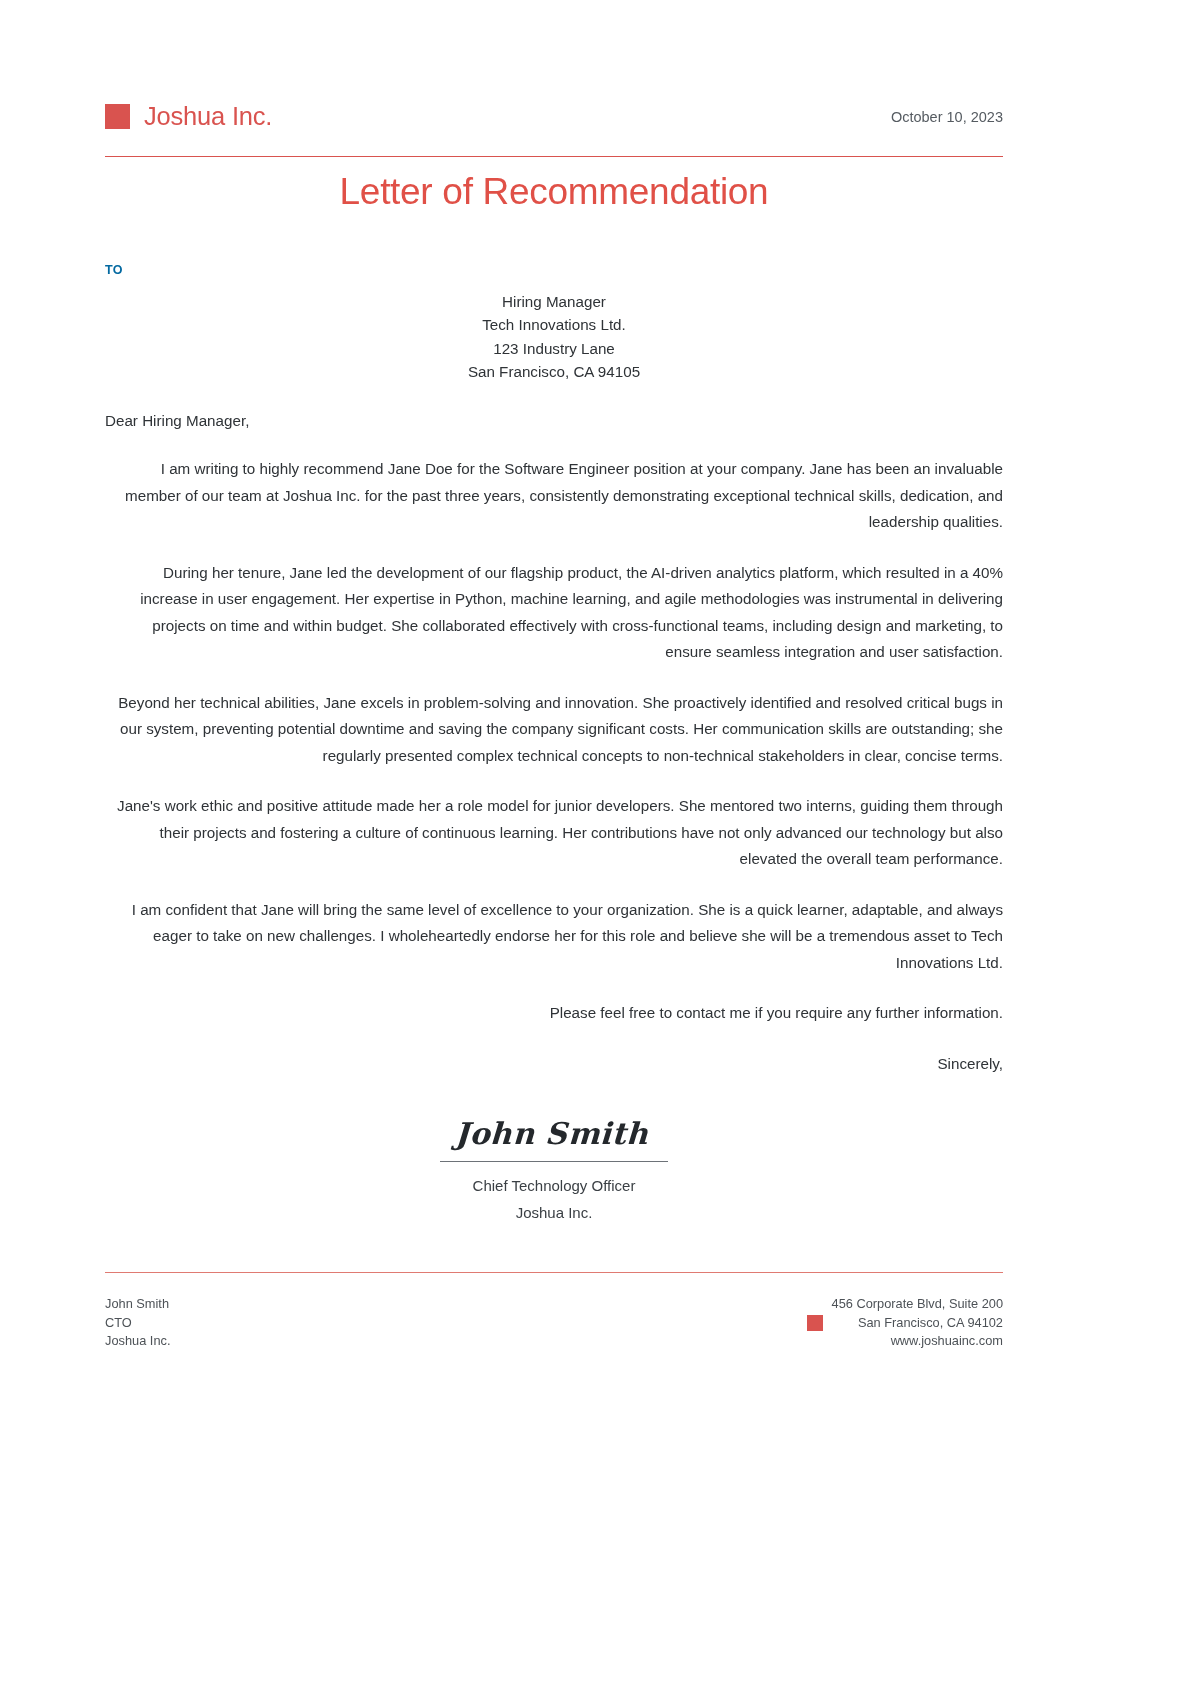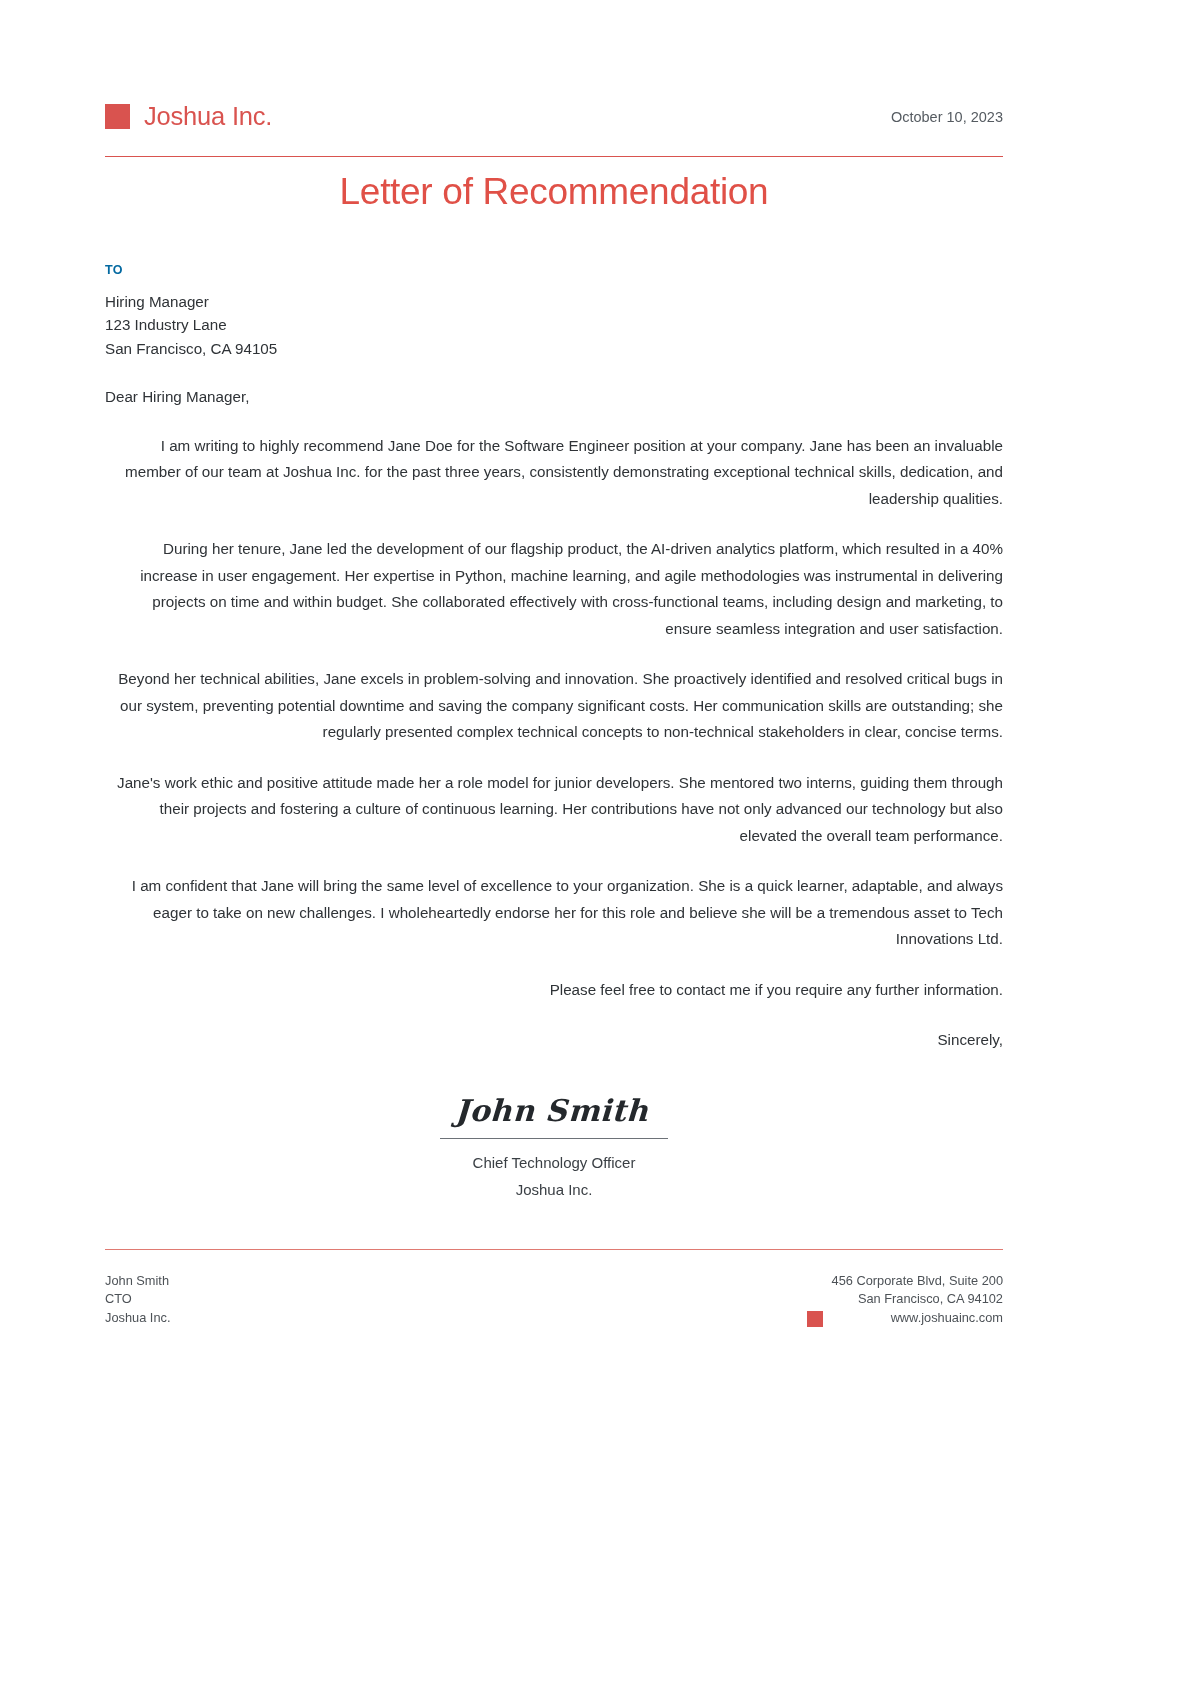--- a/index.html
+++ b/index.html
@@ -82,20 +82,21 @@
     font-size: 12.5px;
     font-weight: bold;
     color: #0369a1;
     letter-spacing: 0.4px;
   }
   .to-lines {
     margin-top: 13px;
     font-size: 15.2px;
     line-height: 23.5px;
     color: #2f3337;
+    text-align: center;
   }
 
   
   .salutation {
     margin-top: 25px;
     font-size: 15.2px;
     line-height: 23.5px;
     color: #2f3337;
   }
   .para {
@@ -157,21 +158,21 @@
     align-items: flex-start;
     margin-top: 22px;
   }
   .footer-left {
     font-size: 12.8px;
     line-height: 18.5px;
     color: #4d5257;
   }
   .footer-right {
     display: flex;
-    align-items: flex-end;
+    align-items: center;
     gap: 9px;
     text-align: right;
   }
   .footer-mark {
     width: 16px;
     height: 16px;
     background: #d9534f;
     flex: 0 0 auto;
     margin-top: 1px;
   }
@@ -195,20 +196,21 @@
       </div>
       <div class="header-date">October 10, 2023</div>
     </div>
     <div class="rule-top"></div>
 
     <div class="doc-title">Letter of Recommendation</div>
 
     <div class="to-label">TO</div>
     <div class="to-lines">
       <div>Hiring Manager</div>
+      <div>Tech Innovations Ltd.</div>
       <div>123 Industry Lane</div>
       <div>San Francisco, CA 94105</div>
     </div>
 
     <div class="salutation">Dear Hiring Manager,</div>
 
     <p class="para">I am writing to highly recommend Jane Doe for the Software Engineer position at your company. Jane has been an invaluable member of our team at Joshua Inc. for the past three years, consistently demonstrating exceptional technical skills, dedication, and leadership qualities.</p>
     <p class="para">During her tenure, Jane led the development of our flagship product, the AI-driven analytics platform, which resulted in a 40% increase in user engagement. Her expertise in Python, machine learning, and agile methodologies was instrumental in delivering projects on time and within budget. She collaborated effectively with cross-functional teams, including design and marketing, to ensure seamless integration and user satisfaction.</p>
     <p class="para">Beyond her technical abilities, Jane excels in problem-solving and innovation. She proactively identified and resolved critical bugs in our system, preventing potential downtime and saving the company significant costs. Her communication skills are outstanding; she regularly presented complex technical concepts to non-technical stakeholders in clear, concise terms.</p>
     <p class="para">Jane's work ethic and positive attitude made her a role model for junior developers. She mentored two interns, guiding them through their projects and fostering a culture of continuous learning. Her contributions have not only advanced our technology but also elevated the overall team performance.</p>

